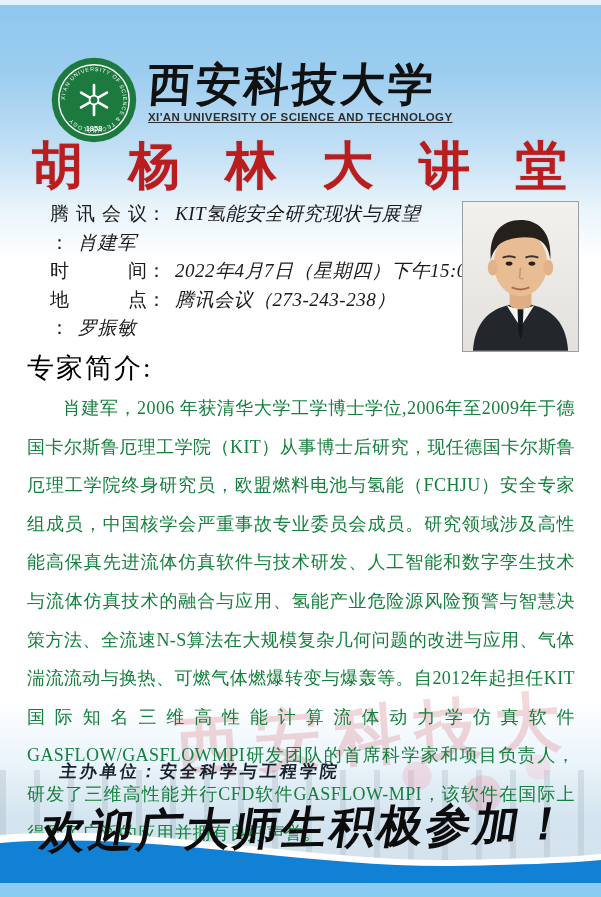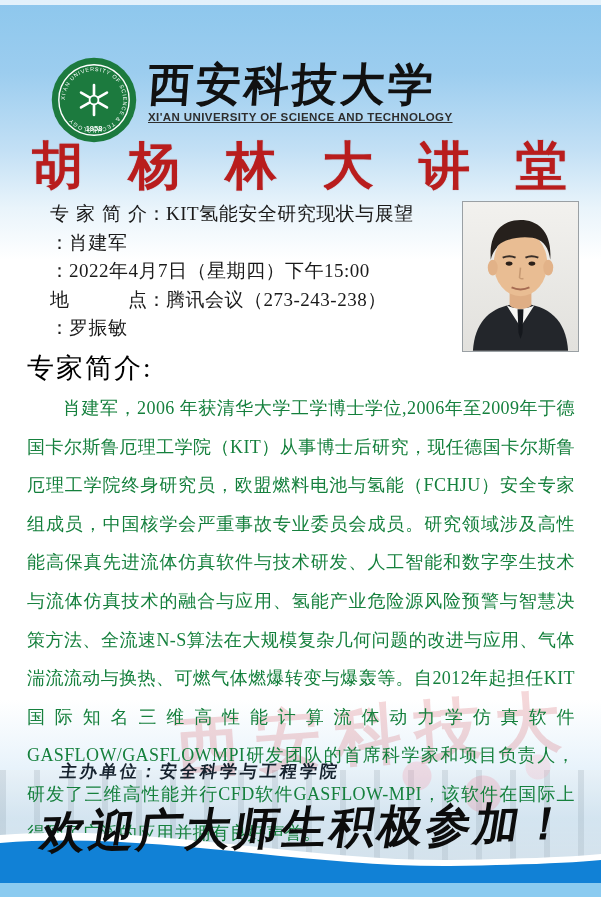--- a/index.html
+++ b/index.html
@@ -59,21 +59,21 @@
     text-shadow:0 0 1px rgba(150,20,20,.6);
   }
   
   .details{position:absolute;left:50px;top:201px;z-index:1;font-size:19px;}
   .detail-row{display:flex;align-items:baseline;height:28.6px;}
   .detail-label{
     display:inline-block;width:97px;
     text-align:justify;text-align-last:justify;text-justify:inter-character;
   }
   .detail-sep{display:inline-block;}
-  .detail-value{white-space:nowrap;letter-spacing:.5px;}
+  .detail-value{margin-left:9px;white-space:nowrap;letter-spacing:.5px;font-style:italic;}
   
   .photo{
     position:absolute;left:462px;top:201px;width:117px;height:151px;z-index:1;margin:0;
     border:1px solid #9aa0a4;background:#ecebe7;box-sizing:border-box;
   }
   .photo svg{display:block;width:100%;height:100%;}
   
   .bio-heading{
     position:absolute;left:27px;top:350px;z-index:1;margin:0;
     font-size:27px;font-weight:normal;color:#000000;letter-spacing:2px;
@@ -131,29 +131,30 @@
     <div class="uni-names">
       <div class="uni-name-cn">西安科技大学</div>
       <div class="uni-name-en">XI'AN UNIVERSITY OF SCIENCE AND TECHNOLOGY</div>
     </div>
   </header>
 
   <h1 class="main-title">胡 杨 林 大 讲 堂</h1>
 
   <section class="details">
     <div class="detail-row">
-      <span class="detail-label">专家简介</span>
+      <span class="detail-label">腾讯会议</span>
         <span class="detail-sep">：</span>
       <span class="detail-value">KIT氢能安全研究现状与展望</span>
     </div>
     <div class="detail-row">
         <span class="detail-sep">：</span>
       <span class="detail-value">肖建军</span>
     </div>
     <div class="detail-row">
+      <span class="detail-label">时间</span>
         <span class="detail-sep">：</span>
       <span class="detail-value">2022年4月7日（星期四）下午15:00</span>
     </div>
     <div class="detail-row">
       <span class="detail-label">地点</span>
         <span class="detail-sep">：</span>
       <span class="detail-value">腾讯会议（273-243-238）</span>
     </div>
     <div class="detail-row">
         <span class="detail-sep">：</span>

